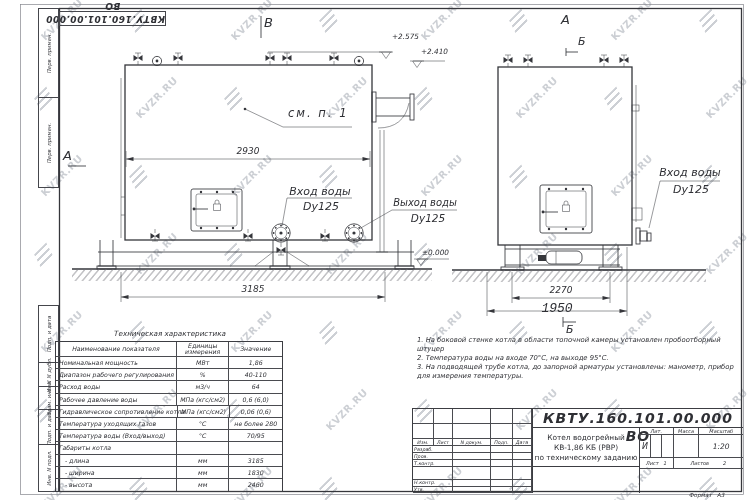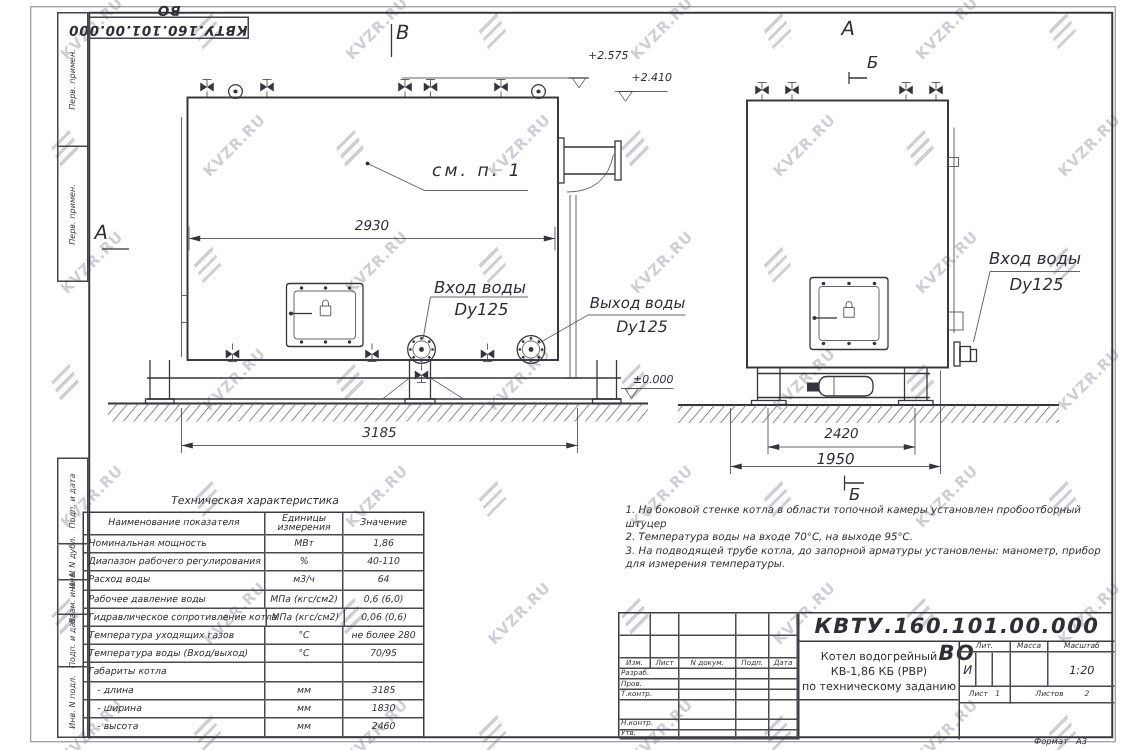--- a/index.html
+++ b/index.html
@@ -319,22 +319,22 @@
   <div class="lbl" style="left:566px;top:323px;font-size:11px;">Б</div>
 
   <div class="lbl" style="left:288px;top:106px;font-size:11.5px;letter-spacing:2px;">см. п. 1</div>
 
   <div class="lbl" style="left:392px;top:32px;font-size:7.3px;">+2.575</div>
   <div class="lbl" style="left:421px;top:47px;font-size:7.3px;">+2.410</div>
   <div class="lbl" style="left:422px;top:248px;font-size:7.3px;">±0.000</div>
 
   <div class="lbl ctr" style="left:248px;top:146px;font-size:9px;">2930</div>
   <div class="lbl ctr" style="left:253px;top:284px;font-size:9px;">3185</div>
-  <div class="lbl ctr" style="left:561px;top:285px;font-size:9px;">2420</div>
-  <div class="lbl ctr" style="left:557px;top:301px;font-size:10px;">1950</div>
+  <div class="lbl ctr" style="left:561px;top:285px;font-size:9px;">2270</div>
+  <div class="lbl ctr" style="left:557px;top:301px;font-size:13px;font-family:Liberation Mono, monospace;">1950</div>
 
   <div class="lbl ctr" style="left:320px;top:185px;font-size:11px;">Вход воды</div>
   <div class="lbl ctr" style="left:321px;top:200px;font-size:11px;">Dy125</div>
   <div class="lbl ctr" style="left:425px;top:197px;font-size:10px;">Выход воды</div>
   <div class="lbl ctr" style="left:428px;top:212px;font-size:10.5px;">Dy125</div>
   <div class="lbl ctr" style="left:690px;top:166px;font-size:11px;">Вход воды</div>
   <div class="lbl ctr" style="left:691px;top:183px;font-size:11px;">Dy125</div>
 
   <div id="corner-stamp">КВТУ.160.101.00.000 ВО</div>
   <div id="margin-cells">

